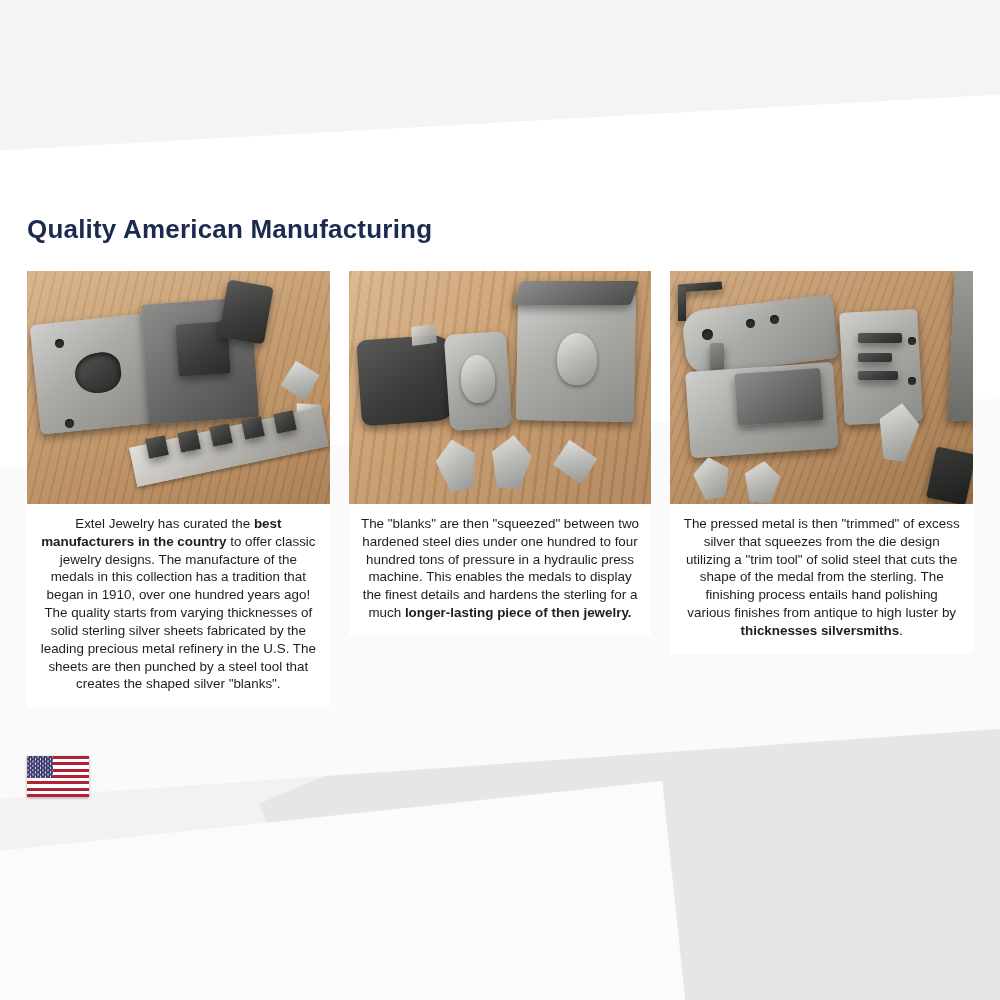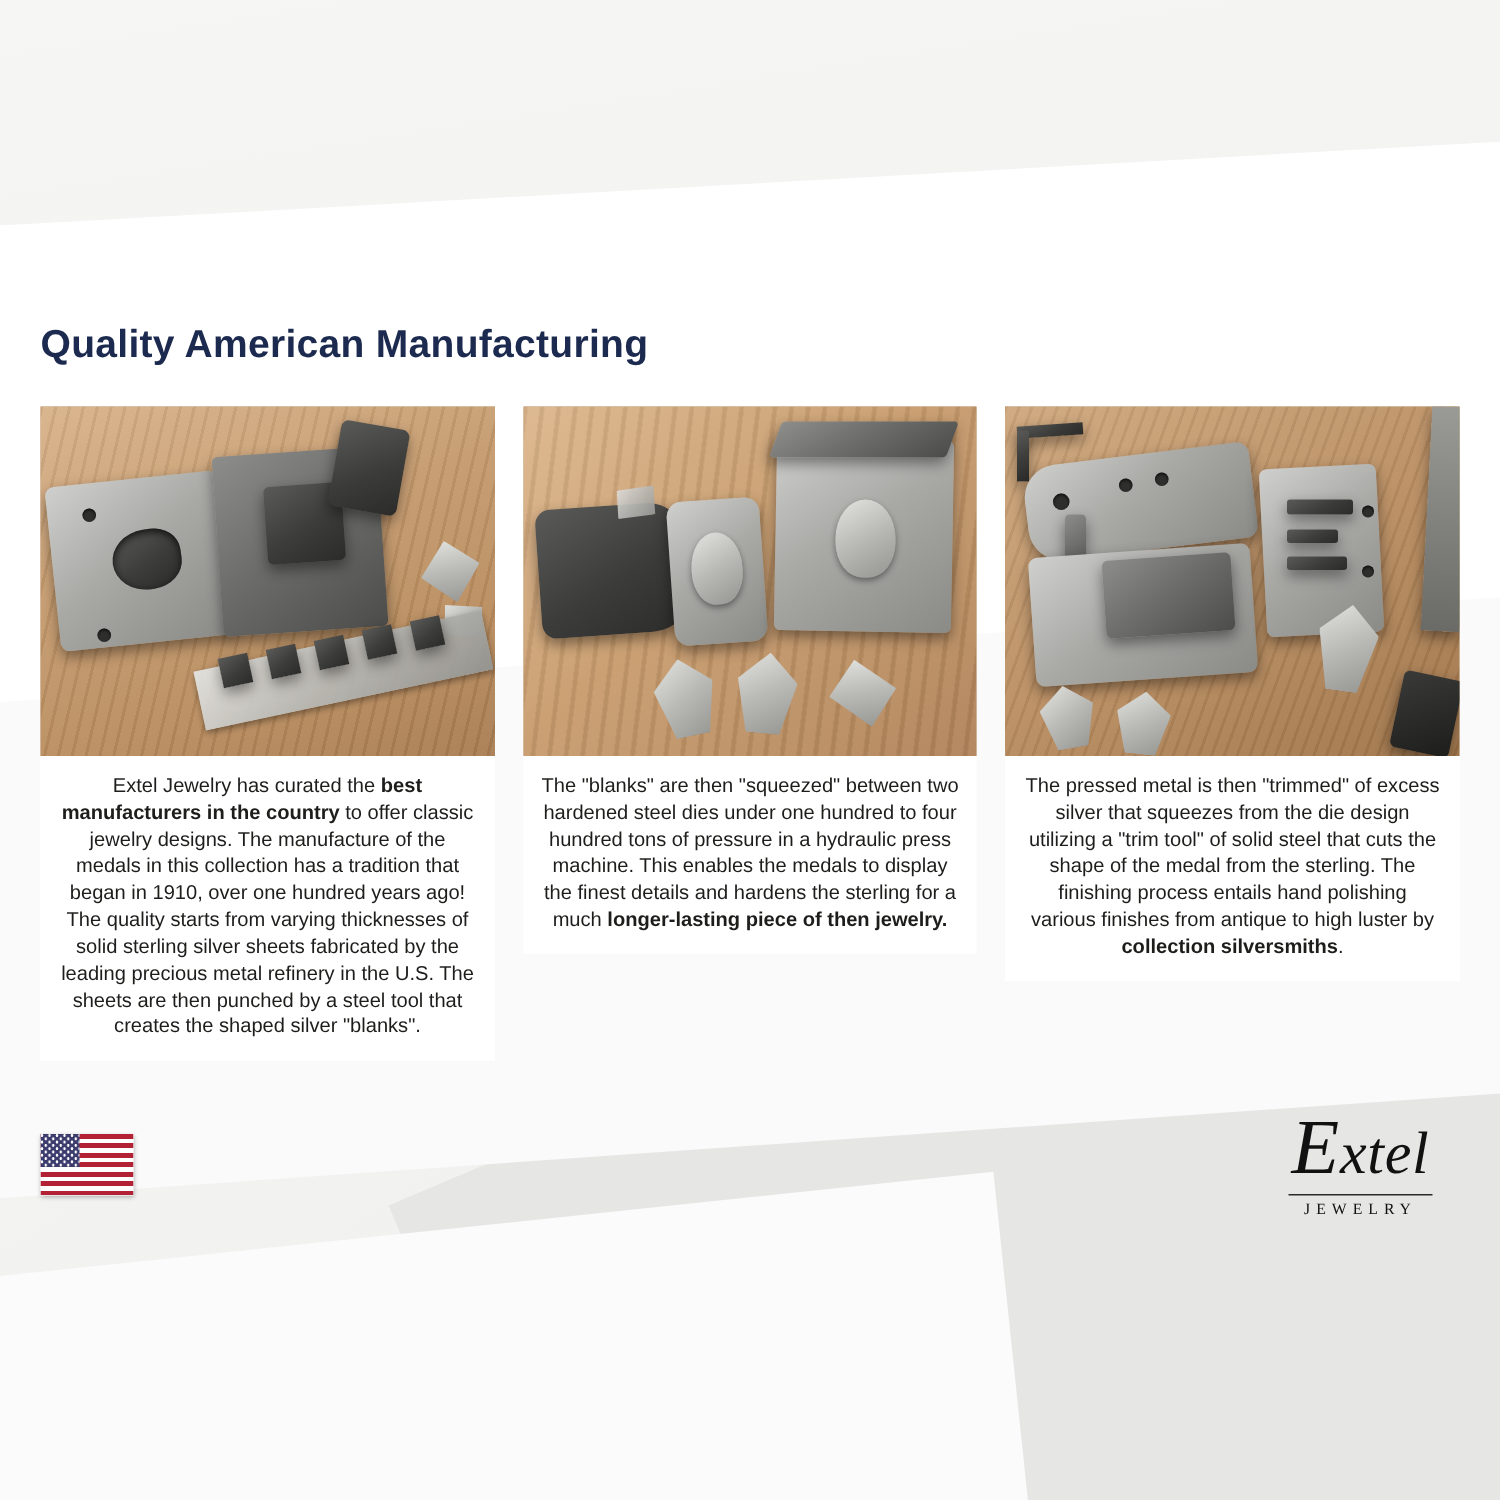--- a/index.html
+++ b/index.html
@@ -309,31 +309,26 @@
           <div class="hole" style="left:238px; top:66px; width:8px; height:8px;"></div>
           <div class="hole" style="left:238px; top:106px; width:8px; height:8px;"></div>
 
           <div class="silver" style="left:208px; top:132px; width:40px; height:58px; transform:rotate(8deg); clip-path:polygon(50% 0,100% 32%,76% 100%,24% 100%,0 32%);"></div>
 
           <div class="silver" style="left:24px; top:186px; width:36px; height:42px; transform:rotate(-10deg); clip-path:polygon(50% 0,100% 34%,78% 100%,22% 100%,0 34%);"></div>
           <div class="silver" style="left:74px; top:190px; width:36px; height:42px; transform:rotate(6deg); clip-path:polygon(50% 0,100% 34%,78% 100%,22% 100%,0 34%);"></div>
 
           <div class="metal dark" style="right:2px; bottom:2px; width:40px; height:52px; transform:rotate(12deg); border-radius:4px; background:linear-gradient(150deg,#3a3a38,#1d1d1b);"></div>
         </div>
-        <div class="card-text">The pressed metal is then "trimmed" of excess silver that squeezes from the die design utilizing a "trim tool" of solid steel that cuts the shape of the medal from the sterling. The finishing process entails hand polishing various finishes from antique to high luster by <b>collection silversmiths</b>.</div>
+        <div class="card-text">The pressed metal is then "trimmed" of excess silver that squeezes from the die design utilizing a "trim tool" of solid steel that cuts the shape of the medal from the sterling. The finishing process entails hand polishing various finishes from antique to high luster by <b>thicknesses silversmiths</b>.</div>
       </div>
 
     </div>
 
     <div class="flag">
       <div class="stripes"></div>
       <div class="canton"></div>
       <div class="stars"></div>
     </div>
 
-    <div class="logo">
-      <div class="word"><span class="cap">E</span><span>xtel</span></div>
-      <div class="rule"></div>
-      <div class="sub">JEWELRY</div>
-    </div>
 
   </div>
 </div>
 
 </body></html>

